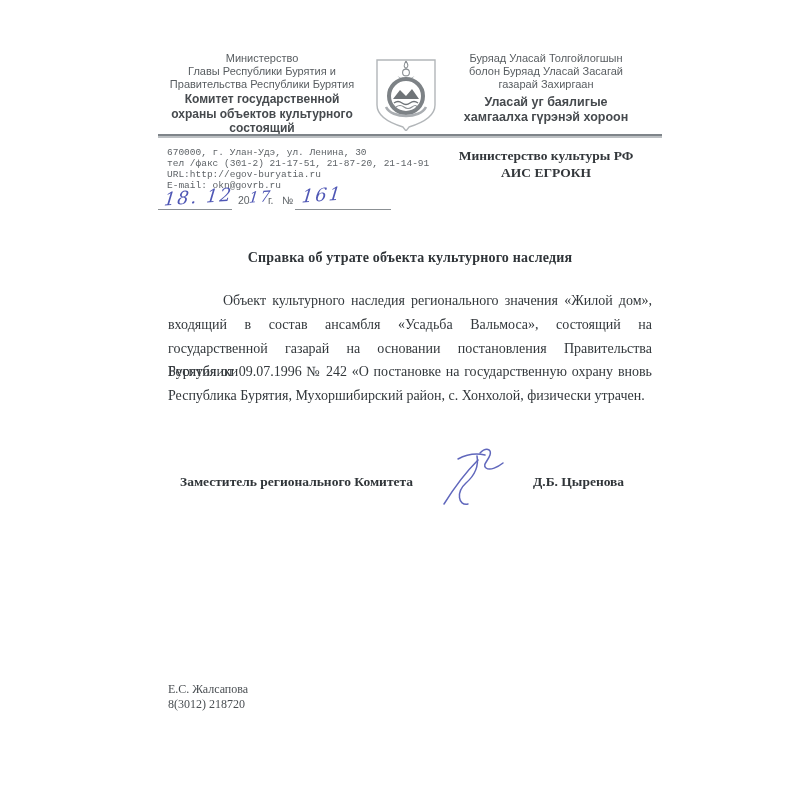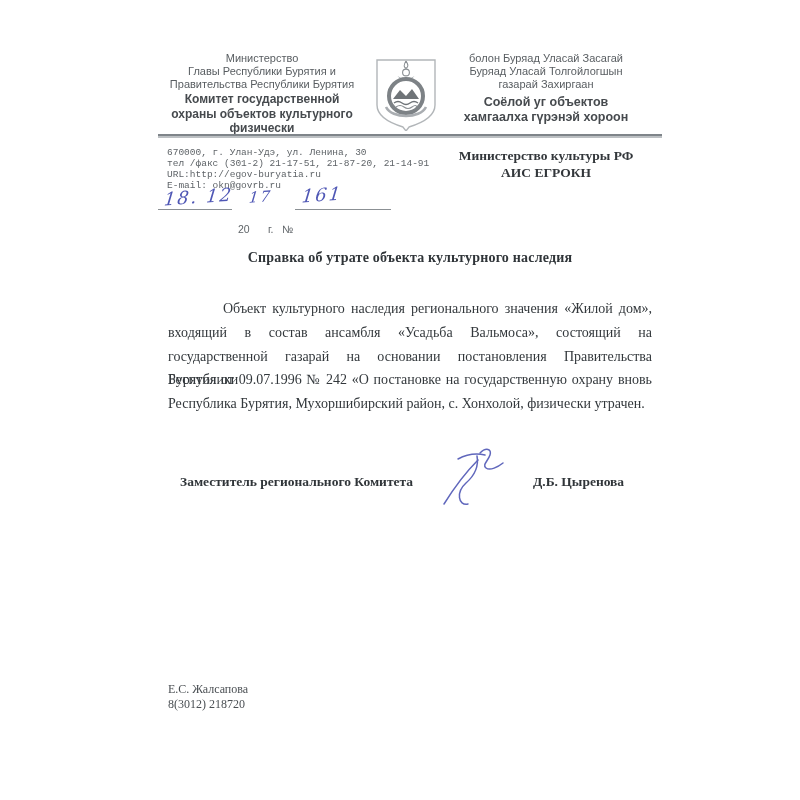--- a/index.html
+++ b/index.html
@@ -25,83 +25,83 @@
 
   
   .contact{left:167px;top:147px;font-family:Liberation Mono, monospace;
     font-size:9.5px;line-height:11px;color:#5f6468;}
   .recipient{left:440px;top:147px;width:212px;text-align:center;
     font-weight:bold;font-size:13.5px;line-height:17px;color:#33373b;}
 
   
   .dateline{left:158px;top:186px;width:250px;height:26px;}
   .dateline > span{position:absolute;white-space:nowrap;}
-  .printed{font-family:"Liberation Sans", sans-serif;font-size:10.5px;color:#5f6468;margin-top:29px;}
+  .printed{font-family:"Liberation Sans", sans-serif;font-size:10.5px;color:#5f6468;}
   .hw{font-family:"DejaVu Serif", serif;font-style:italic;color:#4f57b5;
     letter-spacing:2px;transform:rotate(-4deg) skewX(-10deg);display:inline-block;}
   .underline{position:absolute;border-bottom:1.2px solid #8b9094;height:0;}
   .u1{left:0;top:23px;width:74px;}
   .u2{left:137px;top:23px;width:96px;}
   .hw-date{left:6px;top:0;font-size:18px;}
   .p20{left:80px;top:8px;}
   .hw17{left:91px;top:2px;font-size:15px;}
   .pg{left:110px;top:8px;}
   .pnum{left:124px;top:8px;}
   .hw161{left:144px;top:-2px;font-size:18px;}
 
   
   .doc-title{left:168px;top:250px;width:484px;text-align:center;
     font-weight:bold;font-size:14px;letter-spacing:.2px;color:#2f3438;}
   .body-text{left:168px;top:289px;width:484px;font-size:14px;color:#33383c;}
   .body-text .bline{height:23.8px;line-height:23.8px;white-space:nowrap;}
   .body-text .j{white-space:normal;text-align:justify;text-align-last:justify;}
-  .body-text .indent{padding-left:55px;margin-top:8px;}
+  .body-text .indent{padding-left:55px;}
 
   
   .sig-label{left:180px;top:474px;font-weight:bold;font-size:13.5px;color:#303539;}
   .sig-name{left:533px;top:474px;font-weight:bold;font-size:13.5px;color:#303539;}
   .sig-mark{left:434px;top:440px;width:74px;height:70px;}
 
   
   .footer{left:168px;top:682px;font-size:12px;line-height:14.5px;color:#4a4f53;}
 </style>
 </head>
 <body>
 
 <div class="abs hdr-left">
   <div>Министерство</div>
   <div>Главы Республики Бурятия и</div>
   <div>Правительства Республики Бурятия</div>
   <div class="bold-block">
     <div>Комитет государственной</div>
     <div>охраны объектов культурного</div>
-    <div>физически</div>
+    <div>состоящий</div>
   </div>
 </div>
 
 <div class="abs emblem">
   <svg viewBox="0 0 64 76" width="64" height="76" xmlns="http://www.w3.org/2000/svg">
     <path d="M3,5 H61 V50 C61,62 48,68 35,72 L32,76 L29,72 C16,68 3,62 3,50 Z" fill="#ffffff" stroke="#b2b6b9" stroke-width="1.4"></path>
     <path d="M32,6 C30,9 29,11.5 32,13.5 C35,11.5 34,9 32,6" fill="none" stroke="#8a8f93" stroke-width="1.1"></path>
     <circle cx="32" cy="17.5" r="3.4" fill="none" stroke="#8a8f93" stroke-width="1.1"></circle>
     <path d="M23.5,21 A11,11 0 0 0 40.5,21 A13.5,13.5 0 0 1 23.5,21" fill="#9aa0a4"></path>
     <circle cx="32" cy="41" r="17" fill="none" stroke="#7d8286" stroke-width="4"></circle>
     <path d="M19,44 L26,35 L32,41 L38,34 L45,44 Z" fill="#6f7478"></path>
     <path d="M20,48 Q24,45 28,48 T36,48 T44,48" fill="none" stroke="#6f7478" stroke-width="1.4"></path>
     <path d="M22,52 Q26,49 30,52 T38,52 T43,52" fill="none" stroke="#8a8f93" stroke-width="1.1"></path>
     <path d="M12,52 C18,64 46,64 52,52" fill="none" stroke="#a9adb1" stroke-width="2.6"></path>
   </svg>
 </div>
 
 <div class="abs hdr-right">
+  <div>Буряад Уласай Толгойлогшын</div>
   <div>болон Буряад Уласай Засагай</div>
-  <div>Буряад Уласай Толгойлогшын</div>
   <div>газарай Захиргаан</div>
   <div class="bold-block">
-    <div>Соёлой уг объектов</div>
+    <div>Уласай уг баялигые</div>
     <div>хамгаалха гүрэнэй хороон</div>
   </div>
 </div>
 
 <div class="abs divider"></div>
 
 <div class="abs contact">
   <div>670000, г. Улан-Удэ, ул. Ленина, 30</div>
   <div>тел /факс (301-2) 21-17-51, 21-87-20, 21-14-91</div>
   <div>URL:http://egov-buryatia.ru</div>

